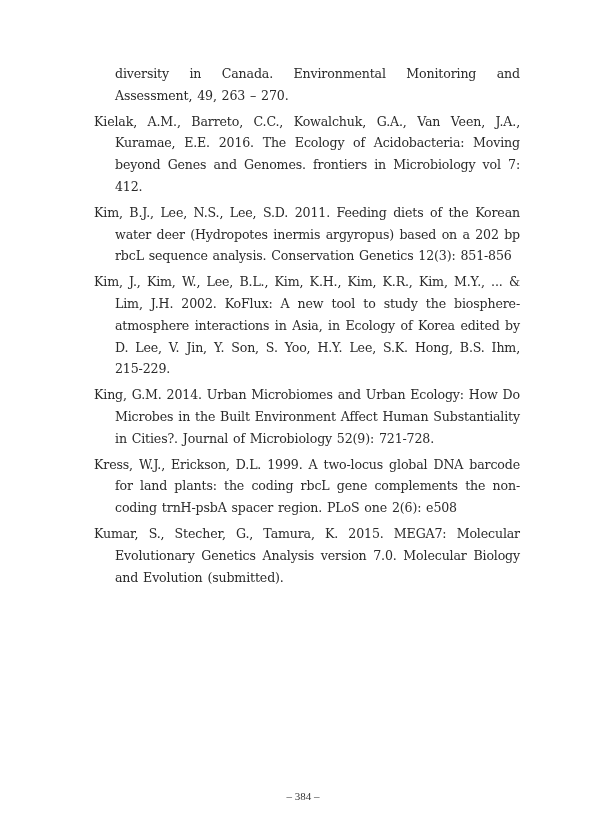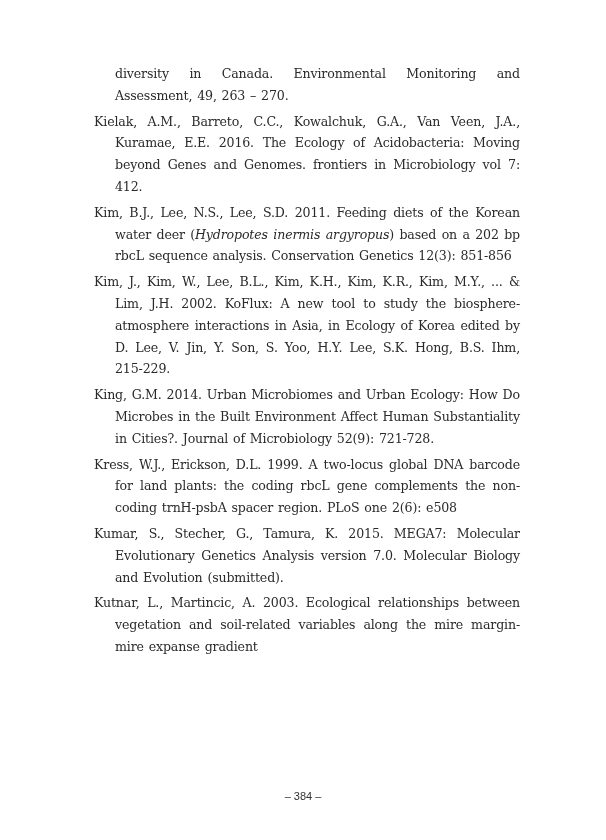--- a/index.html
+++ b/index.html
@@ -3,31 +3,30 @@
 <meta charset="utf-8">
 <style>
   html, body { margin:0; padding:0; background:#ffffff; }
   body { width:606px; height:840px; position:relative; overflow:hidden;
          font-family:"DejaVu Serif", serif; color:#2a2a2a; }
   .page { position:absolute; left:86px; top:63px; width:434px; }
   .entry { font-size:12.6px; line-height:21.8px; text-align:justify;
            text-align-last:left; padding-left:21px; text-indent:-21px;
            margin:0 0 4px 8px; letter-spacing:-0.15px; word-spacing:1px; }
   .entry.cont { padding-left:21px; text-indent:0; }
-  .it { font-style:italic; }
+  .it { }
   .footer { position:absolute; left:0; width:606px; top:790px; text-align:center;
-            font-family:Liberation Sans, sans-serif; font-size:11px; color:#333; }
+            font-family:Liberation Serif, serif; font-size:11px; color:#333; }
 </style>
 </head>
 <body>
 
 <div class="page">
   <p class="entry cont">diversity in Canada. Environmental Monitoring and Assessment, 49, 263 – 270.</p>
   <p class="entry">Kielak, A.M., Barreto, C.C., Kowalchuk, G.A., Van Veen, J.A., Kuramae, E.E. 2016. The Ecology of Acidobacteria: Moving beyond Genes and Genomes. frontiers in Microbiology vol 7: 412.</p>
   <p class="entry"><span>Kim, B.J., Lee, N.S., Lee, S.D. 2011. Feeding diets of the Korean water deer (</span><span class="it">Hydropotes inermis argyropus</span><span>) based on a 202 bp rbcL sequence analysis. Conservation Genetics  12(3): 851-856</span></p>
   <p class="entry">Kim, J., Kim, W., Lee, B.L., Kim, K.H., Kim, K.R., Kim, M.Y., ... &amp; Lim, J.H. 2002. KoFlux: A new tool to study  the biosphere-atmosphere interactions in Asia, in Ecology of Korea edited by  D. Lee, V. Jin, Y. Son, S. Yoo, H.Y. Lee, S.K. Hong, B.S. Ihm, 215-229.</p>
   <p class="entry">King, G.M. 2014. Urban Microbiomes and Urban Ecology: How Do Microbes in the Built Environment Affect Human Substantiality in Cities?. Journal of Microbiology  52(9): 721-728.</p>
   <p class="entry">Kress, W.J., Erickson, D.L. 1999. A two-locus global DNA barcode for land plants: the coding rbcL gene complements the non-coding trnH-psbA spacer region. PLoS one 2(6): e508</p>
   <p class="entry">Kumar, S., Stecher, G., Tamura, K. 2015. MEGA7: Molecular Evolutionary Genetics Analysis version 7.0. Molecular Biology and Evolution (submitted).</p>
-  <p class="entry">Kutnar, L., Martincic, A. 2003. Ecological relationships between vegetation and soil-related variables along the mire margin-mire expanse gradient</p>
 </div>
 
 <div class="footer">– 384 –</div>
 
 </body></html>

